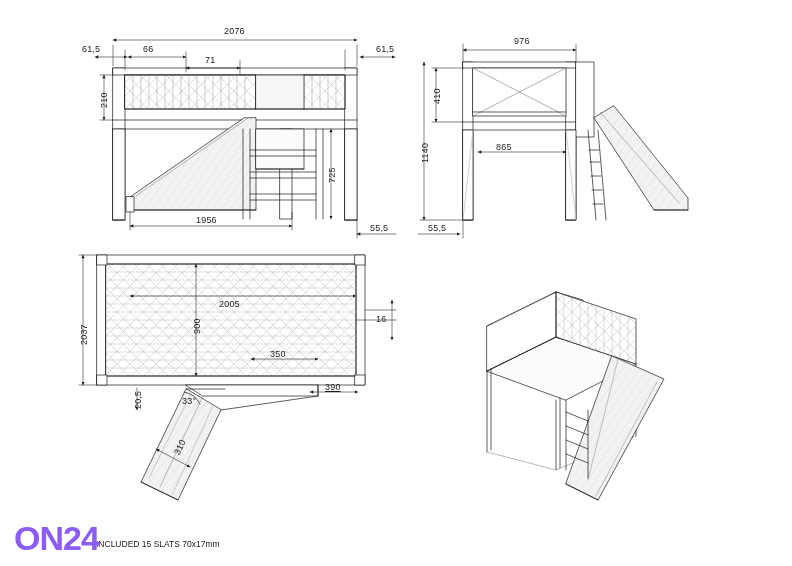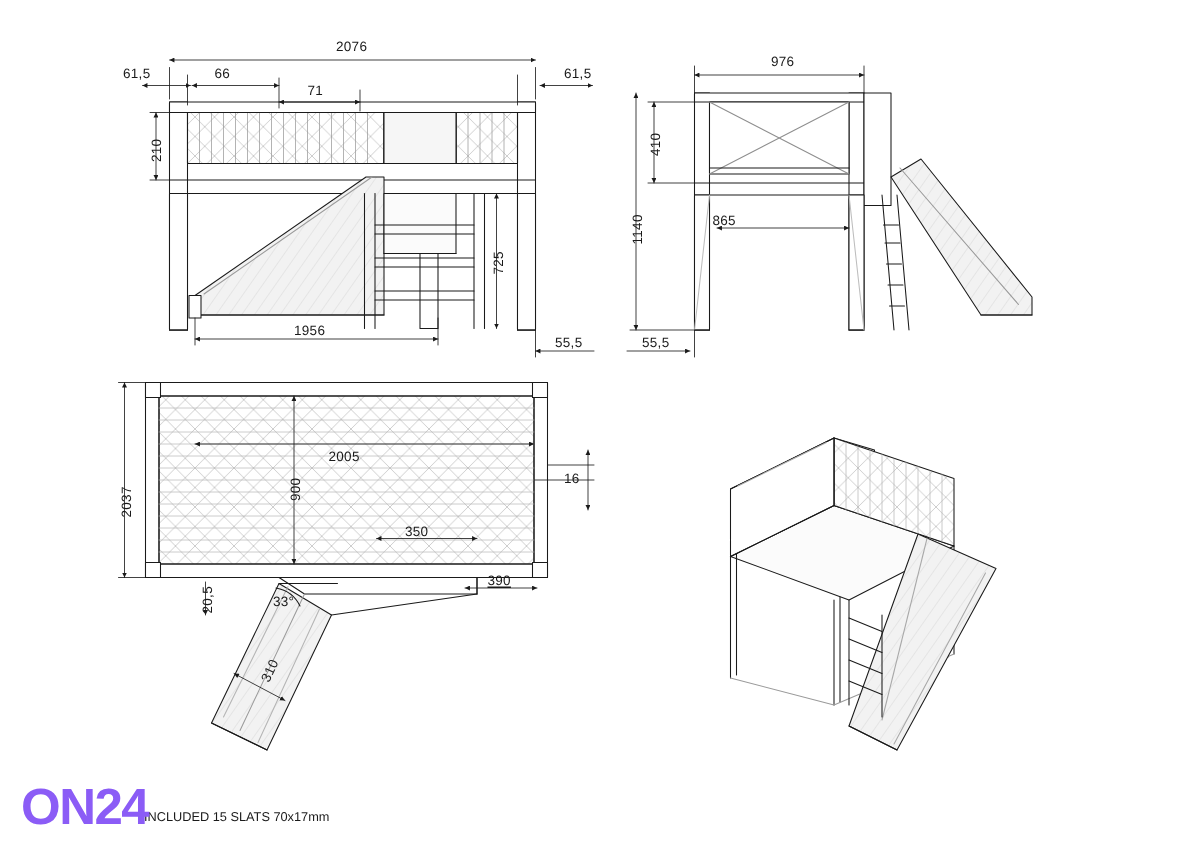--- a/index.html
+++ b/index.html
@@ -345,21 +345,21 @@
 <div class="dim" style="left:143px;top:44px;">66</div>
 <div class="dim" style="left:205px;top:55px;">71</div>
 <div class="dim vert" style="left:99px;top:108px;">210</div>
 <div class="dim vert" style="left:327px;top:183px;">725</div>
 <div class="dim" style="left:196px;top:215px;">1956</div>
 <div class="dim" style="left:370px;top:223px;">55,5</div>
 
 <div class="dim" style="left:503px;top:36px;padding-left:11px;">976</div>
 <div class="dim vert" style="left:432px;top:104px;">410</div>
 <div class="dim vert" style="left:420px;top:163px;">1140</div>
-<div class="dim" style="left:475px;top:142px;">865</div>
+<div class="dim" style="left:496px;top:142px;">865</div>
 <div class="dim" style="left:428px;top:223px;">55,5</div>
 
 <div class="dim vert" style="left:79px;top:345px;">2037</div>
 <div class="dim" style="left:219px;top:286px;margin-top:13px;">2005</div>
 <div class="dim vert" style="left:192px;top:334px;">900</div>
 <div class="dim" style="left:376px;top:314px;">16</div>
 <div class="dim" style="left:270px;top:349px;">350</div>
 <div class="dim" style="left:325px;top:382px;text-decoration:underline;">390</div>
 <div class="dim vert" style="left:133px;top:409px;">20,5</div>
 <div class="dim" style="left:182px;top:396px;">33°</div>

